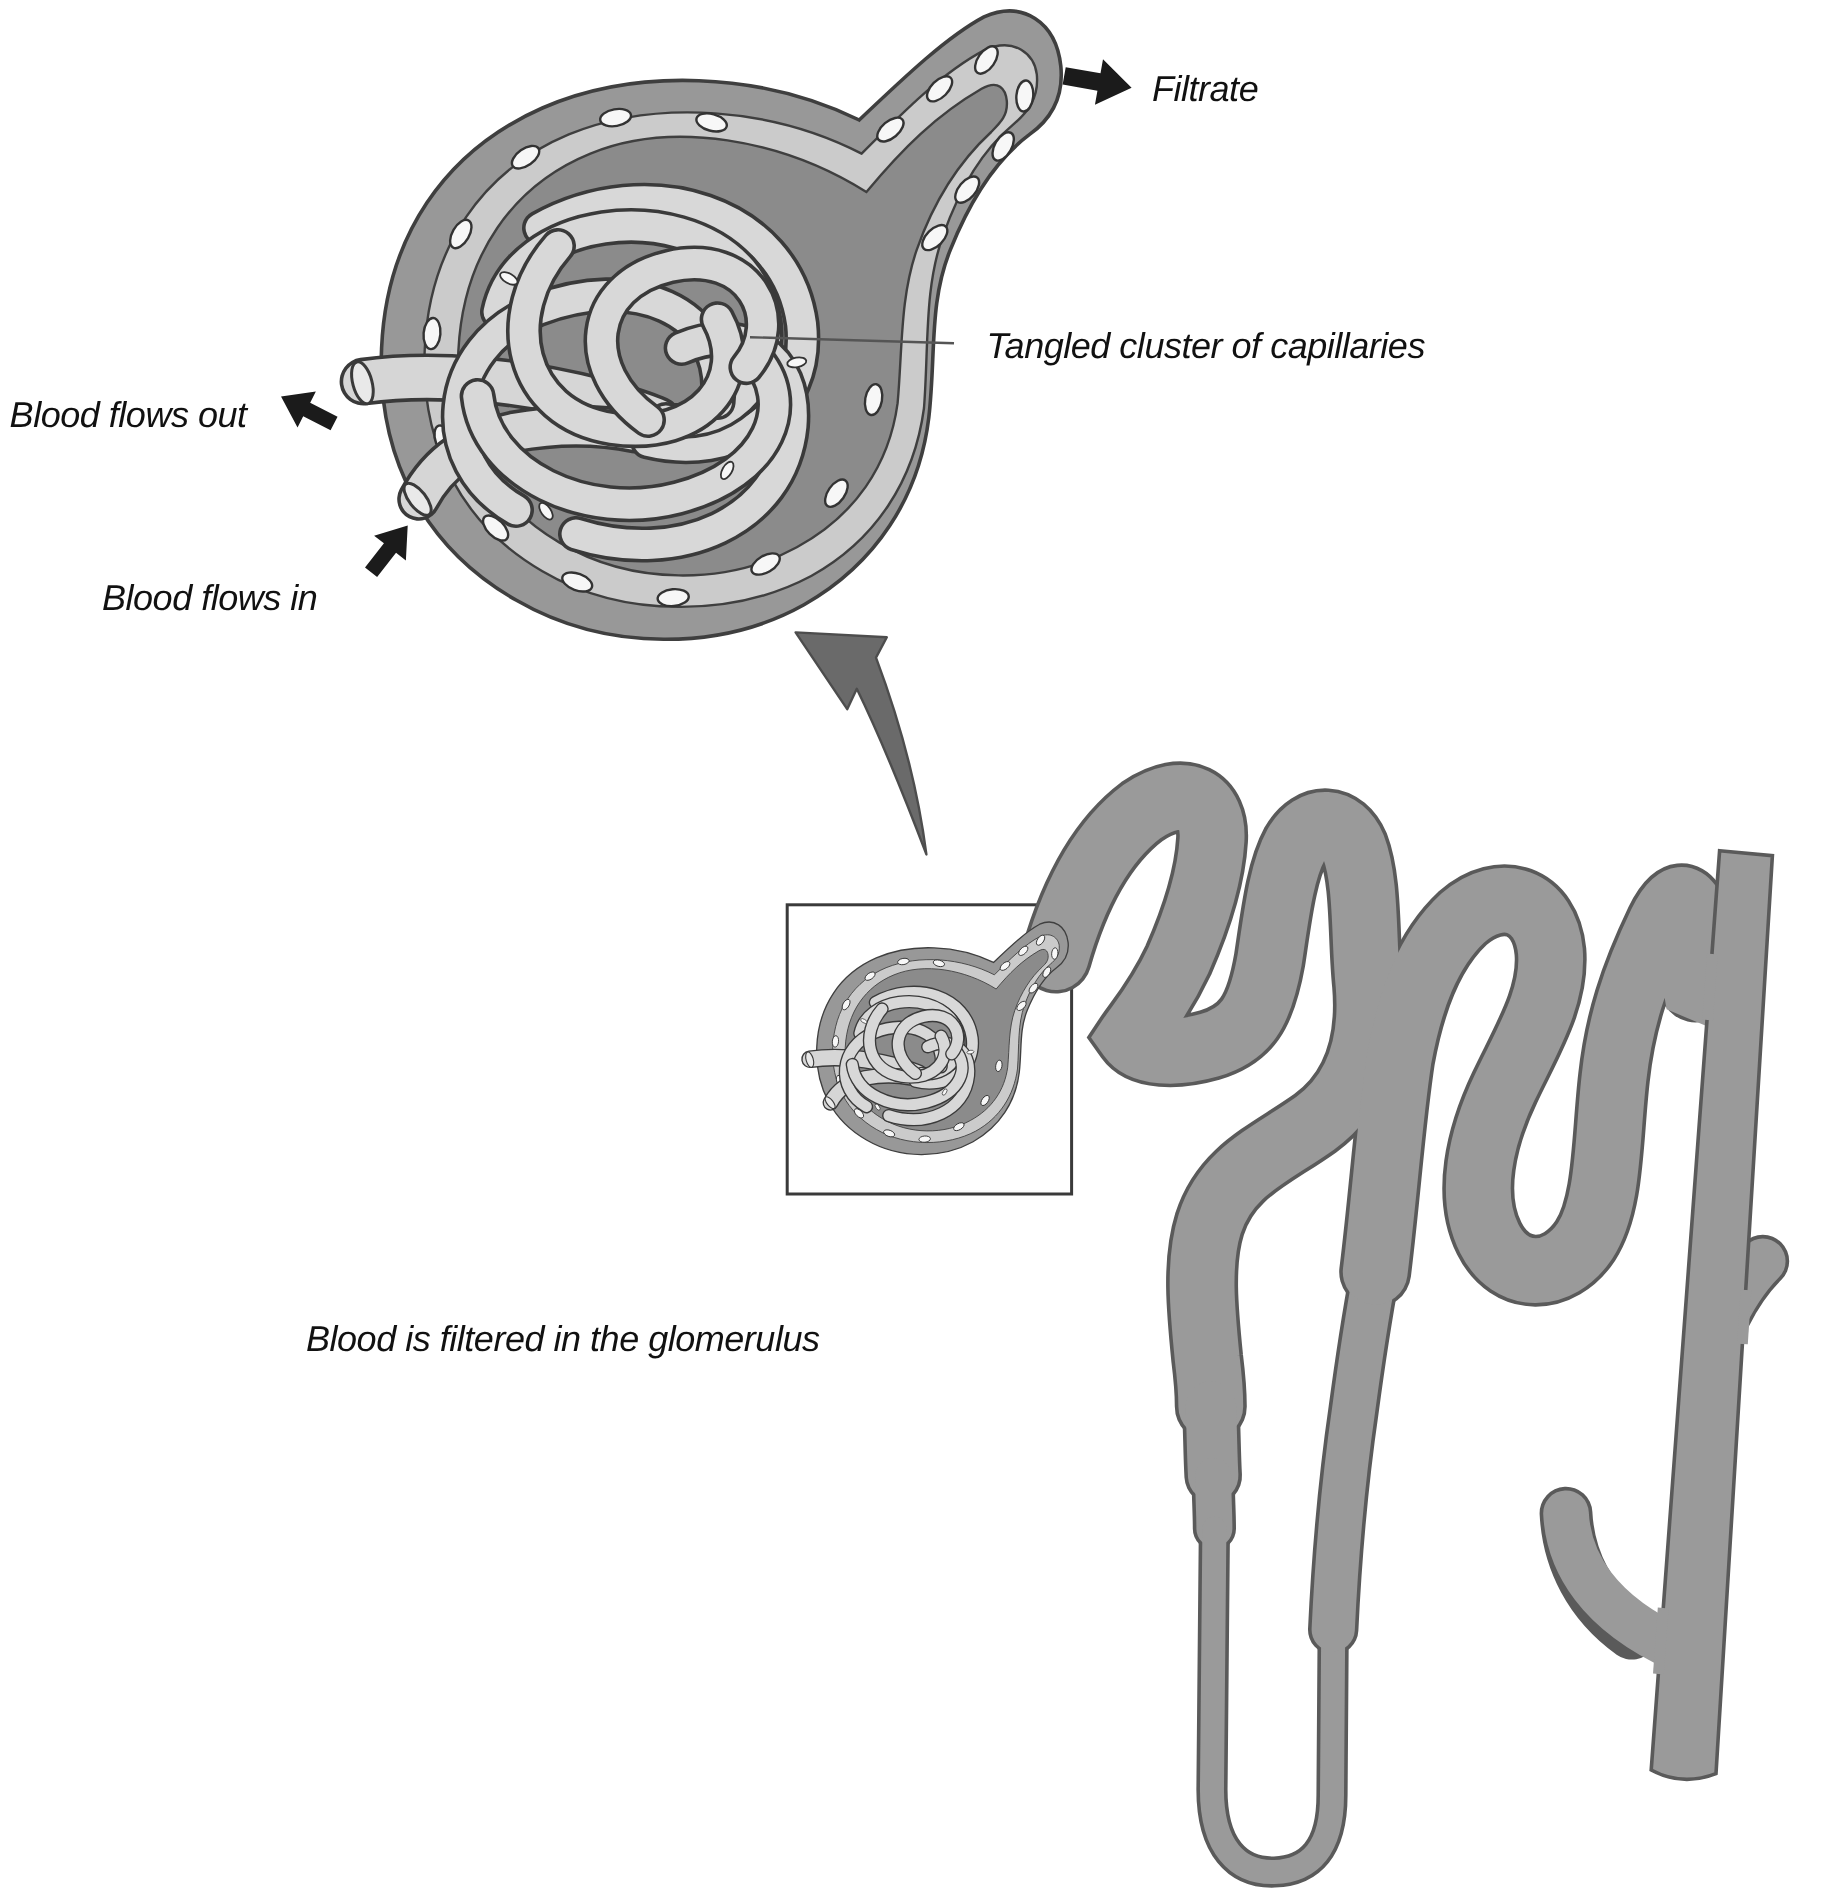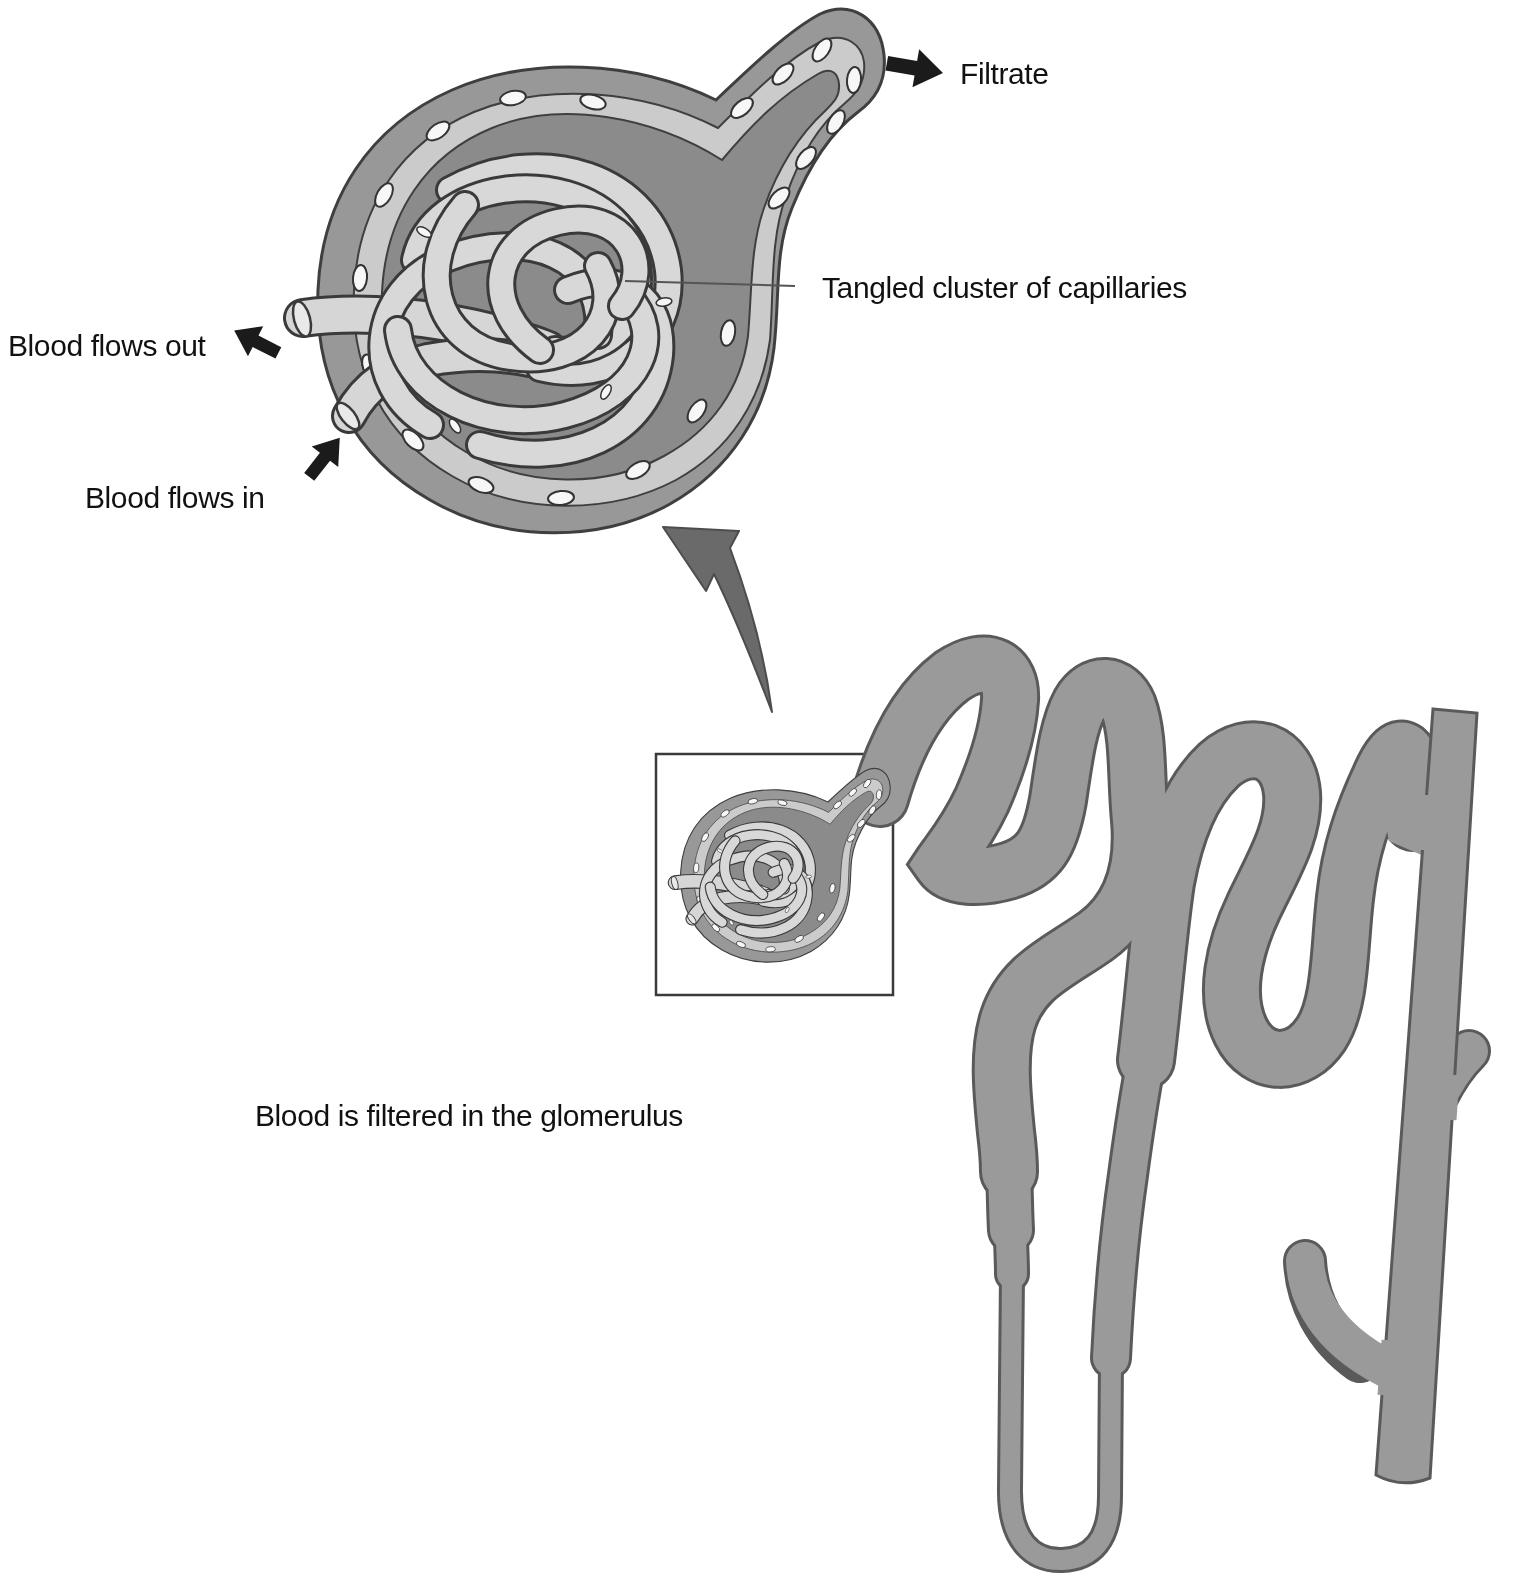--- a/index.html
+++ b/index.html
@@ -1,20 +1,21 @@
 <!DOCTYPE html>
 <html style="--color-background: #ffffff; --color-text: #111111; --color-black-arrow: #1b1b1b; --color-tube: #9a9a9a; --color-tube-outline: #5a5a5a; --color-capsule: #989898; --color-capsule-outline: #3f3f3f; --color-lining: #cbcbcb; --color-space: #8b8b8b; --color-capillary: #d8d8d8; --color-capillary-outline: #3a3a3a; --color-nucleus: #f7f7f7; --color-magnify-arrow: #6a6a6a; --color-magnify-arrow-outline: #4d4d4d; --color-leader-line: #555555; --color-box-outline: #3a3a3a; --color-vessel: #d6d6d6; --color-vessel-end: #e9e9e9;"><head>
 <meta charset="utf-8">
 <style>
   html,body { margin:0; padding:0; background:#ffffff; }
   .stage {
     position:relative;
     width:1528px; height:1584px;
     background:#ffffff;
     overflow:hidden;
+    font-style:italic;
   }
   svg { display:block; }
   .label {
     font-family:"Liberation Sans", sans-serif;
     font-size:30px;
     font-weight:400;
     letter-spacing:-0.4px;
     fill:var(--color-text,#111);
   }
 </style>

